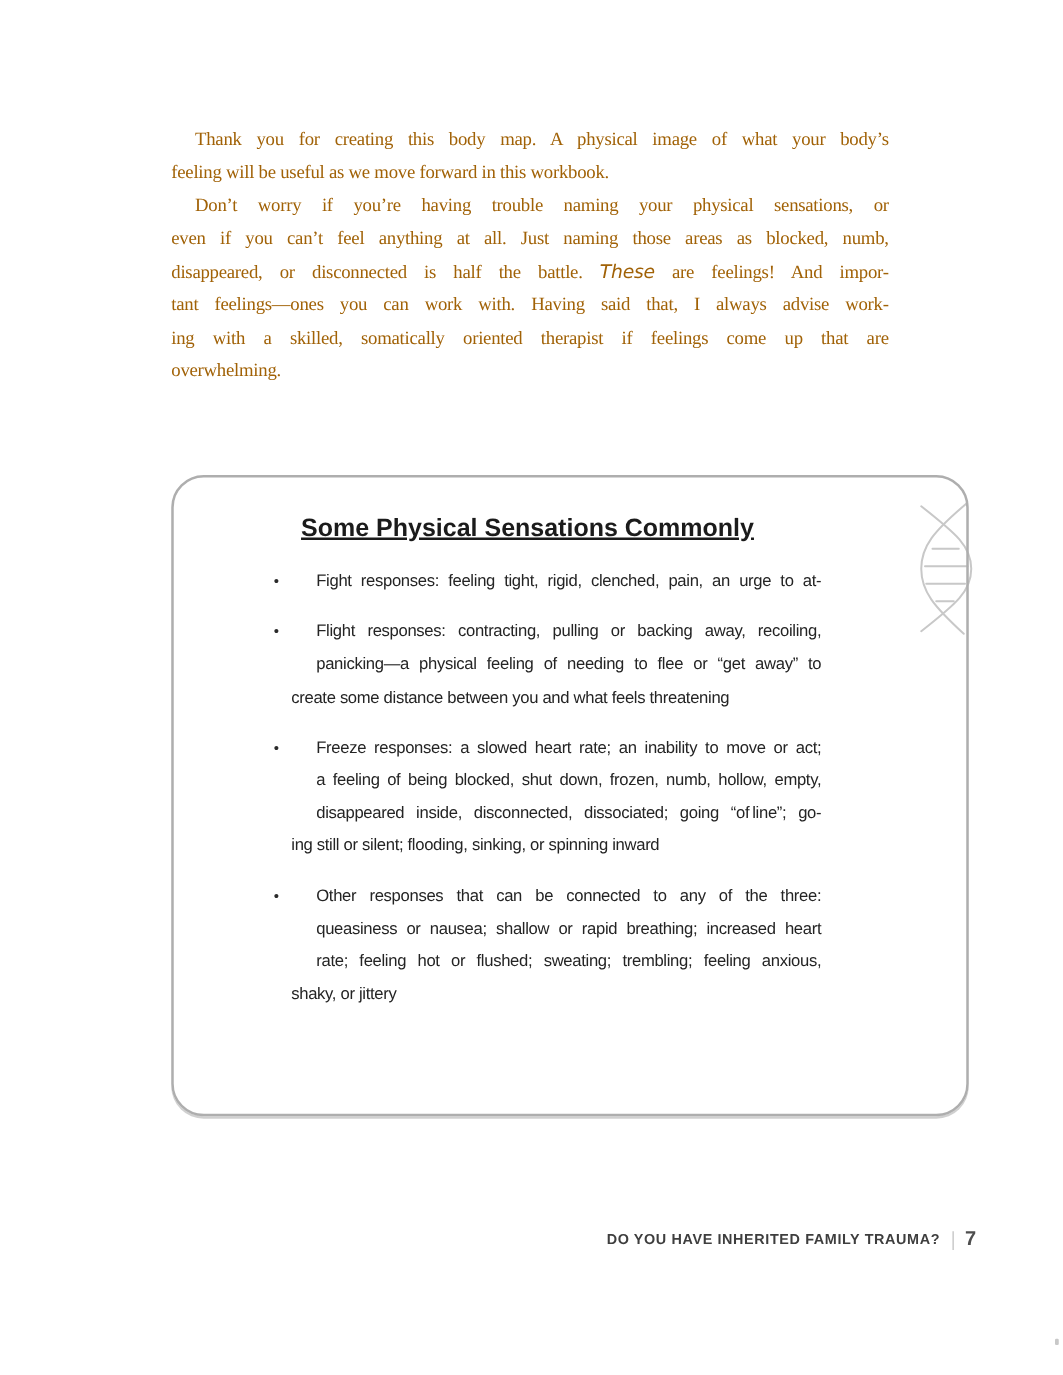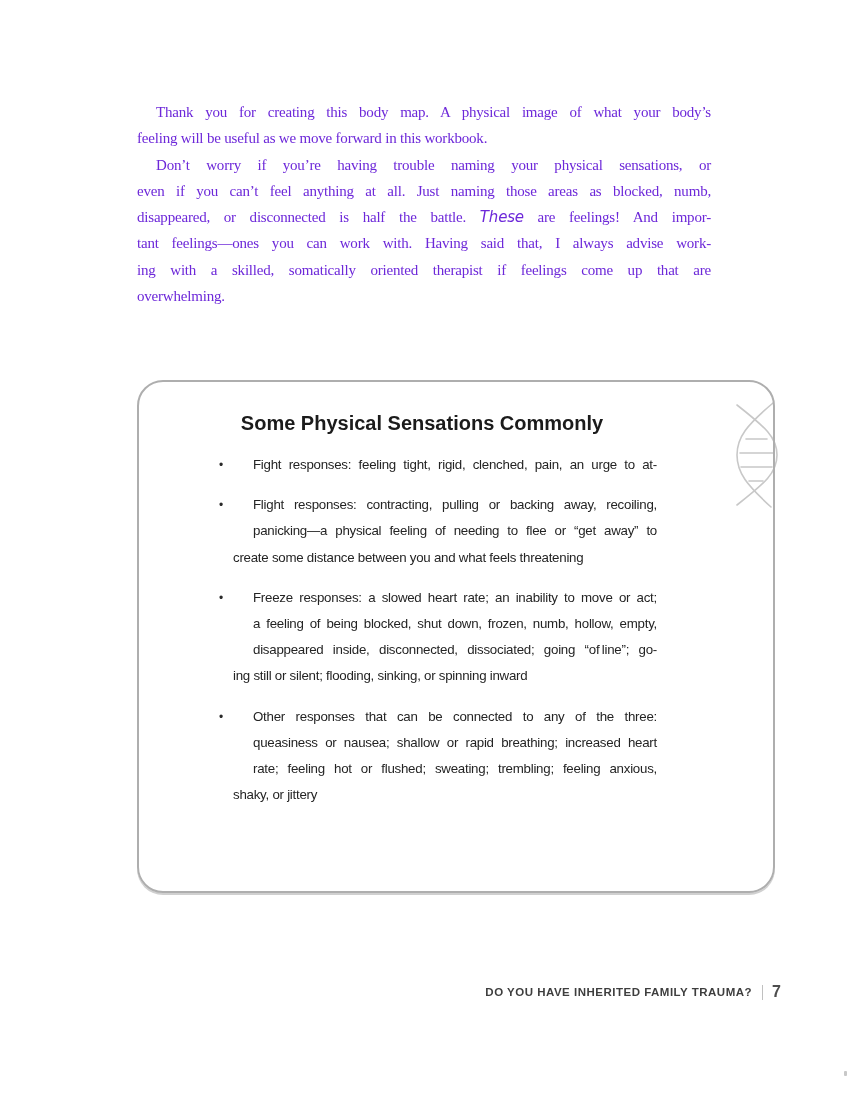--- a/index.html
+++ b/index.html
@@ -10,21 +10,21 @@
     overflow:hidden;
     font-family:"Liberation Serif", serif;
   }
 
   
   .body-text{
     position:absolute;
     left:137px;top:99px;width:574px;
     font-size:15px;line-height:26.3px;
     letter-spacing:-0.2px;
-    color:#6d28d9;
+    color:#a16207;
   }
   .bline{white-space:normal;}
   .bline.just{text-align:justify;text-align-last:justify;-moz-text-align-last:justify;}
   .bline.ind{text-indent:19px;}
   .hand{
     font-family:"DejaVu Sans", sans-serif;
     font-style:italic;
     font-size:15px;
   }
 
@@ -40,20 +40,21 @@
     z-index:2;
   }
   .callout-title{
     margin-top:26px;
     padding-right:68px;
     text-align:center;
     font-family:"Liberation Sans", sans-serif;
     font-weight:bold;
     font-size:20px;line-height:31px;
     color:#1b1b1b;
+    text-decoration:underline;
   }
   .bullets{
     margin-top:13px;
     padding:0 116px 0 94px;
     font-family:"Liberation Sans", sans-serif;
     font-size:13.3px;line-height:26.2px;
     letter-spacing:-0.25px;
     color:#242424;
   }
   .bullet{position:relative;margin-bottom:14px;}

